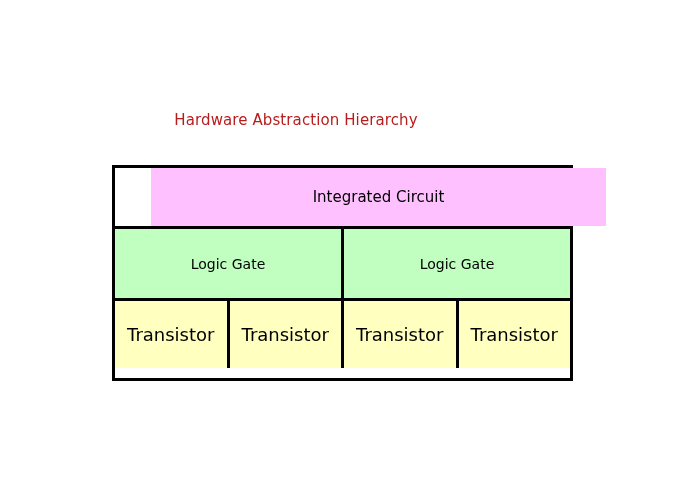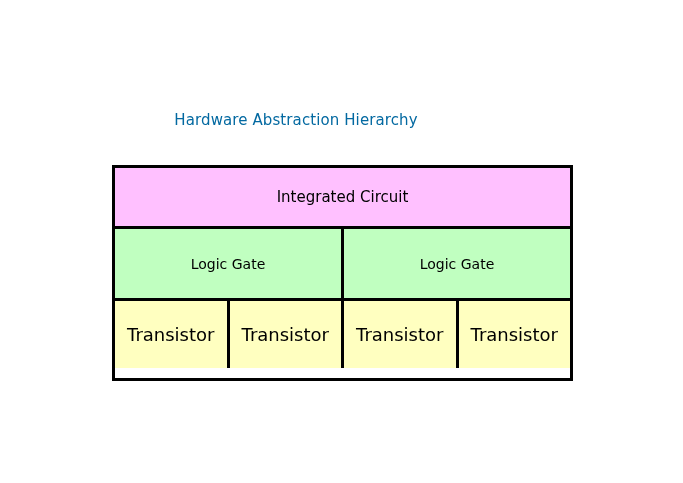--- a/index.html
+++ b/index.html
@@ -25,21 +25,21 @@
 
   
   #diagram-title {
     position: absolute;
     left: 0;
     top: 110px;
     width: 592px;
     text-align: center;
     font-size: 15px;
     font-weight: 500;
-    color: #0369a1;
+    color: #b91c1c;
     letter-spacing: 0.1px;
     line-height: 20px;
     white-space: nowrap;
   }
 
   
   #hierarchy {
     position: absolute;
     left: 112px;
     top: 165px;
@@ -54,20 +54,21 @@
 
   .tier-row {
     display: flex;
     flex-direction: row;
     width: 100%;
     box-sizing: border-box;
   }
 
   .tier-row.tier-ic {
     height: 58px;
+    margin-left: 36px;
   }
   .tier-row.tier-gate {
     height: 72px;
     border-top: 3px solid #000000;
   }
   .tier-row.tier-transistor {
     height: 70px;
     border-top: 3px solid #000000;
   }
 

